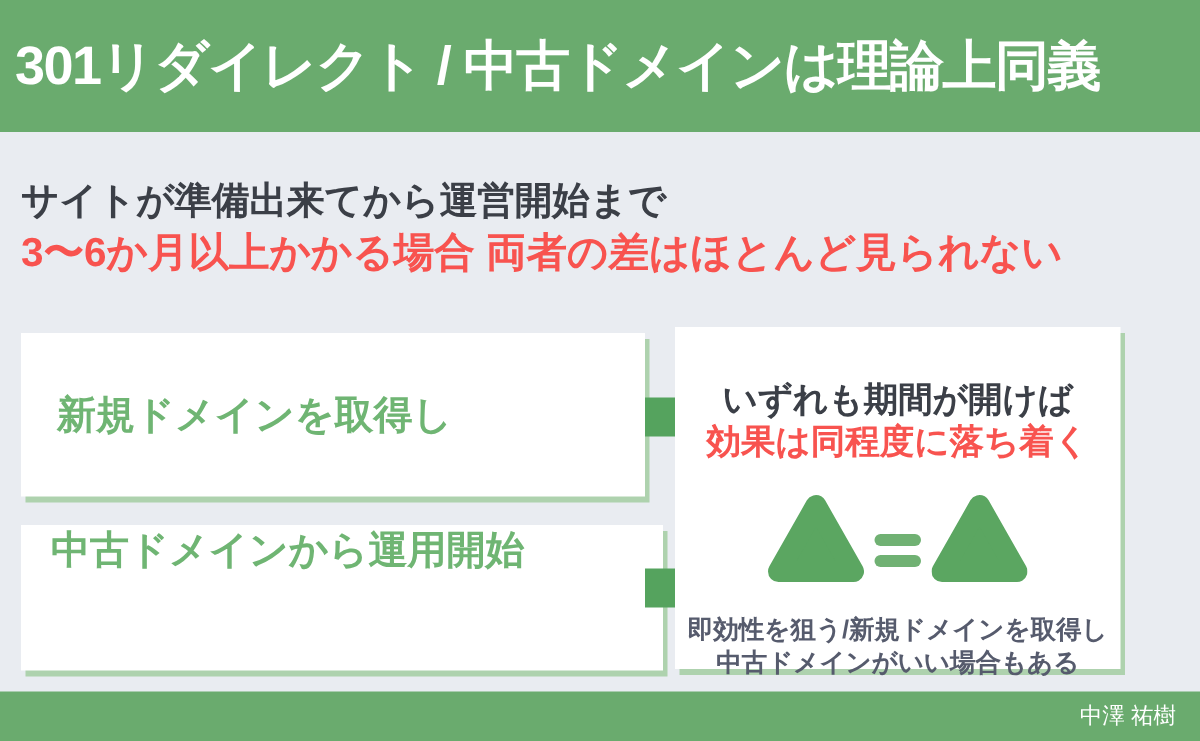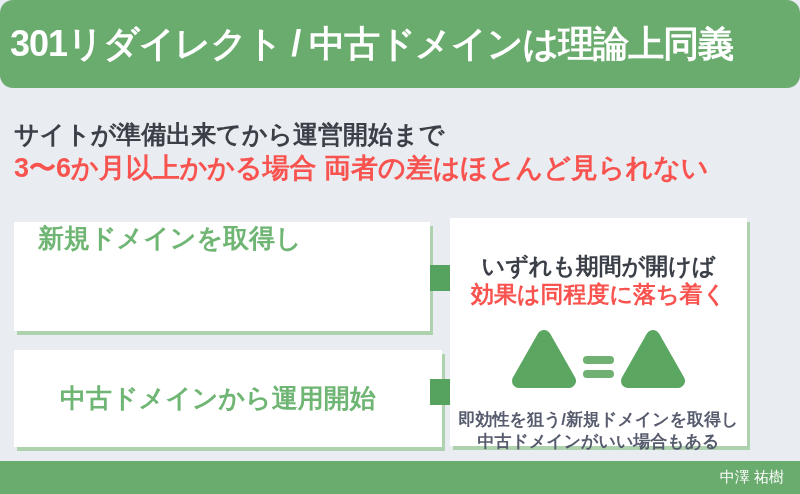--- a/index.html
+++ b/index.html
@@ -16,21 +16,20 @@
   }
 
   
   .header {
     position: absolute;
     left: 0; top: 0;
     width: 800px; height: 88px;
     background: #6aab6e;
     display: flex;
     align-items: center;
-    border-radius: 13px;
   }
   .header h1 {
     color: #ffffff;
     font-size: 36px;
     font-weight: bold;
     padding-left: 10px;
     letter-spacing: -1px;
     white-space: nowrap;
   }
 
@@ -59,29 +58,28 @@
   .white-box {
     position: absolute;
     background: #ffffff;
     box-shadow: 3px 4px 0 0 #aed2ae;
   }
   .box1 {
     left: 14px; top: 222px;
     width: 416px; height: 109px;
     display: flex;
     flex-direction: column;
-    justify-content: space-between;
+    justify-content: center;
     padding-left: 24px;
   }
   .box2 {
     left: 14px; top: 350px;
     width: 428px; height: 97px;
     display: flex;
-    align-items: center;
-    padding-left: 46px;
+    padding-left: 20px;
   }
   .box-text {
     color: #6fb573;
     font-size: 26px;
     font-weight: bold;
     line-height: 33px;
     white-space: nowrap;
   }
 
   

